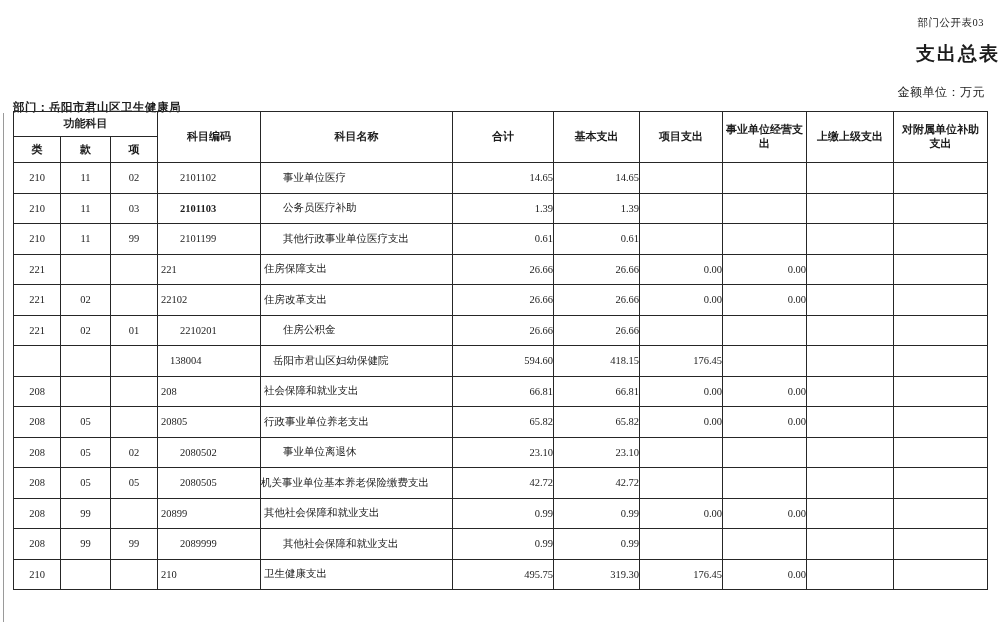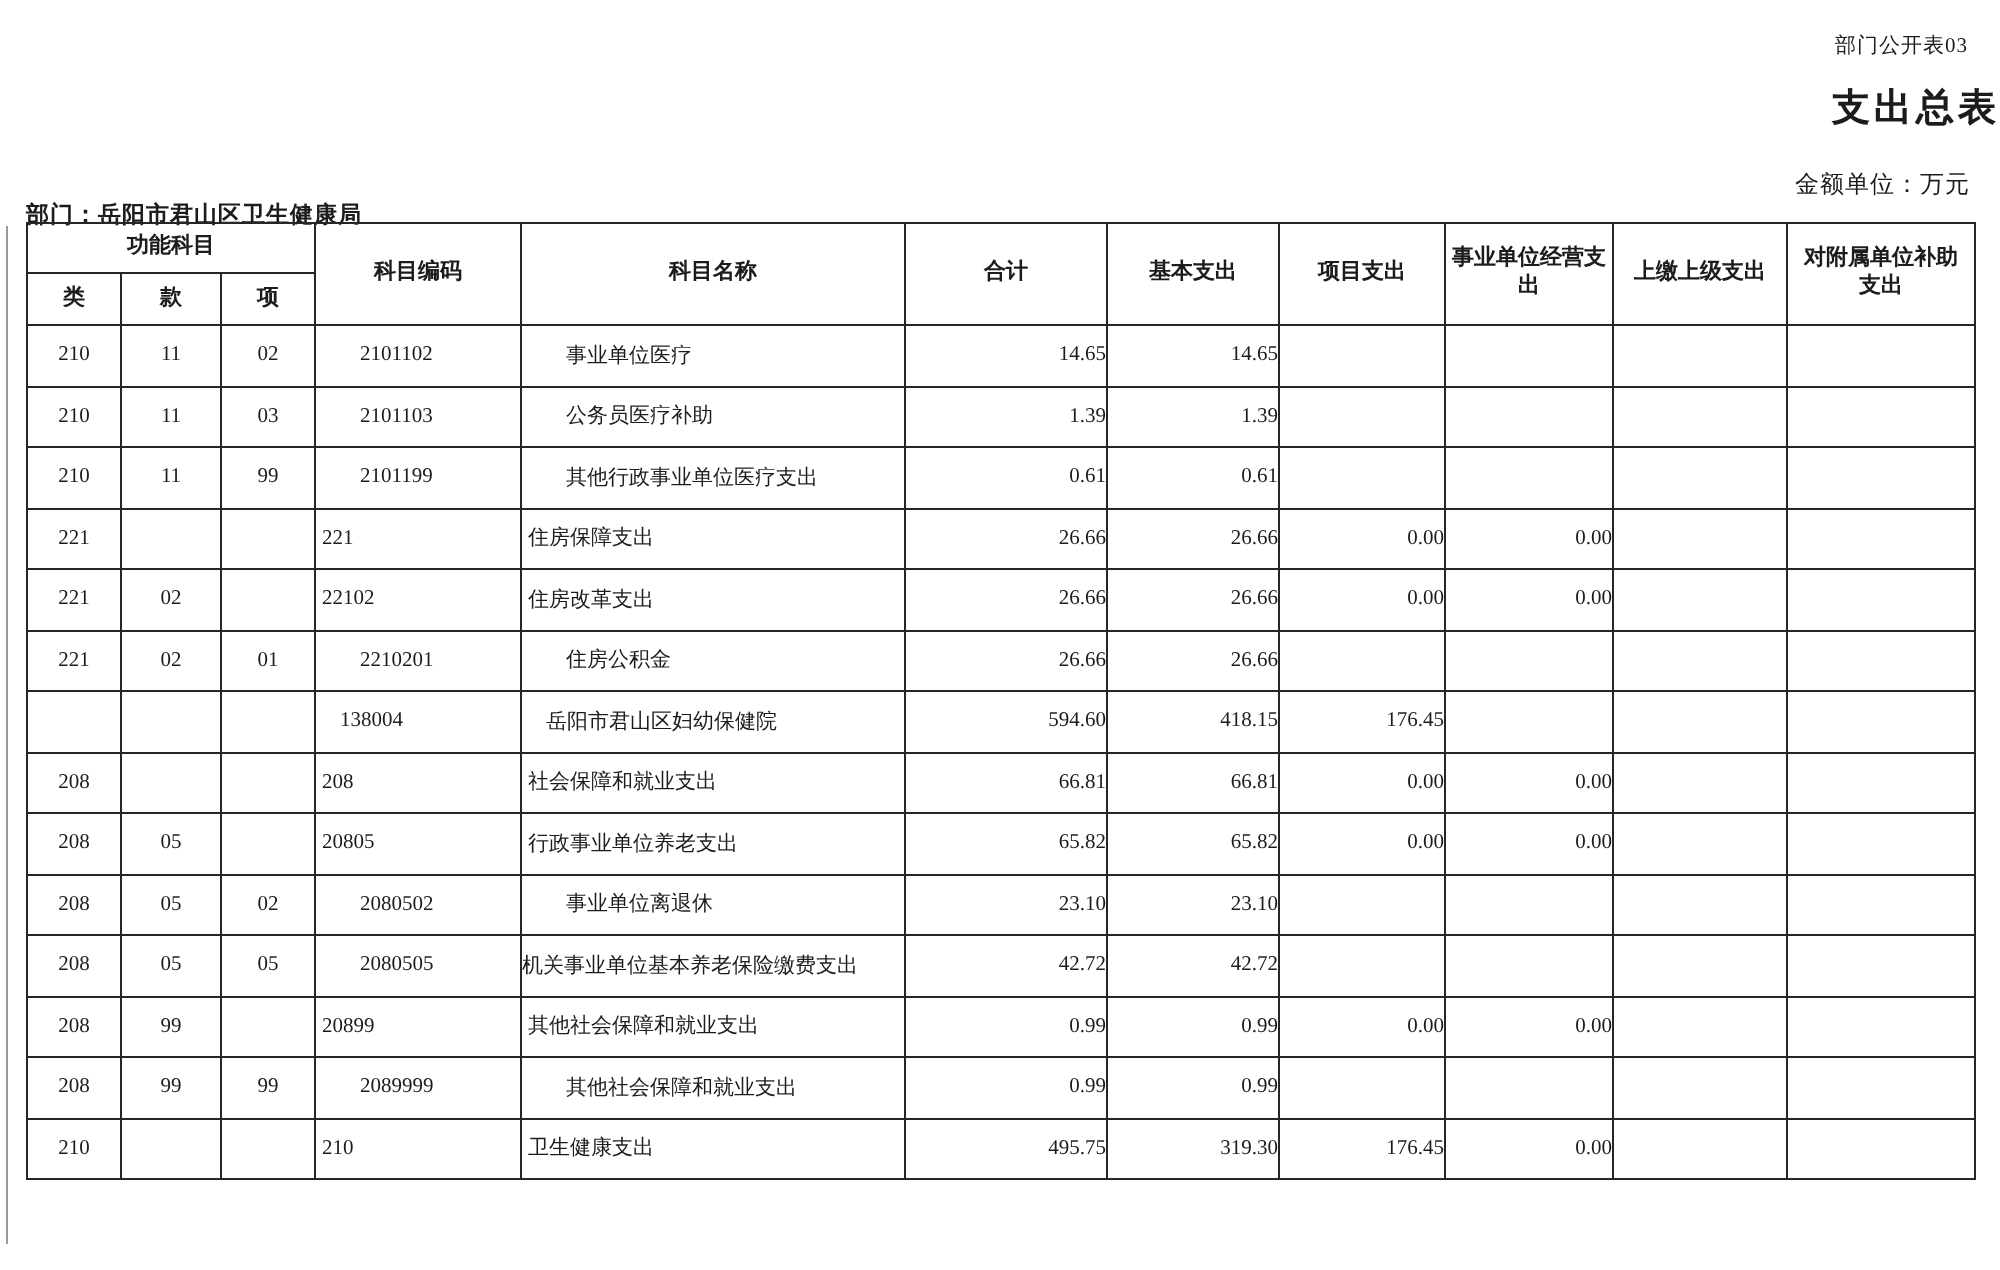--- a/index.html
+++ b/index.html
@@ -104,21 +104,21 @@
         <td class="c-val">14.65</td>
         <td class="c-val"></td>
         <td class="c-val"></td>
         <td class="c-val"></td>
         <td class="c-val"></td>
       </tr>
       <tr>
         <td class="center">210</td>
         <td class="center">11</td>
         <td class="center">03</td>
-        <td class="c-left" style="padding-left: 22px;">2101103</td>
+        <td class="c-left" style="padding-left: 22px; font-weight: bold;">2101103</td>
         <td class="c-left" style="padding-left: 22px;">公务员医疗补助</td>
         <td class="c-val">1.39</td>
         <td class="c-val">1.39</td>
         <td class="c-val"></td>
         <td class="c-val"></td>
         <td class="c-val"></td>
         <td class="c-val"></td>
       </tr>
       <tr>
         <td class="center">210</td>

